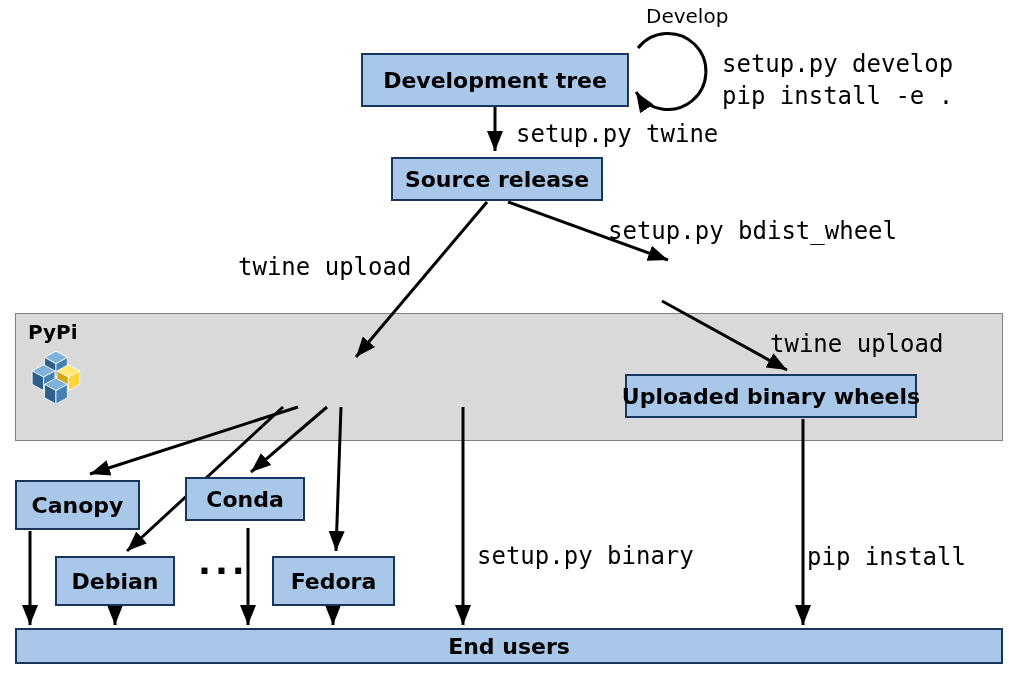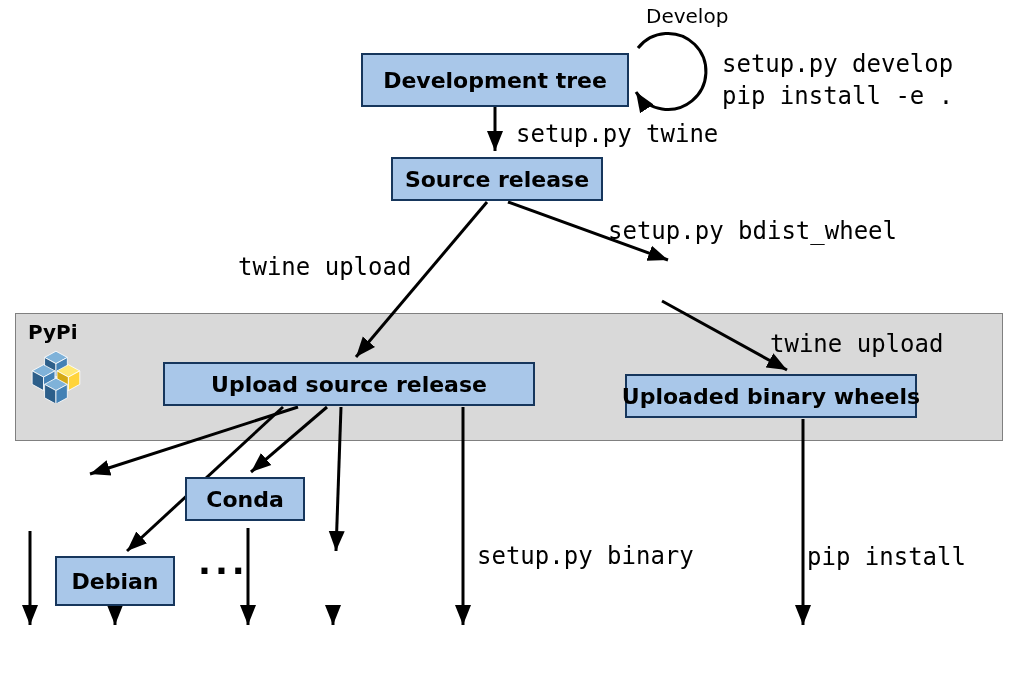--- a/index.html
+++ b/index.html
@@ -59,24 +59,26 @@
     <line class="edge" x1="248" y1="528" x2="248" y2="625" marker-end="url(#arr)"></line>
     <line class="edge" x1="30" y1="531" x2="30" y2="625" marker-end="url(#arr)"></line>
     <line class="edge" x1="115" y1="607" x2="115" y2="625" marker-end="url(#arr)"></line>
     <line class="edge" x1="333" y1="607" x2="333" y2="625" marker-end="url(#arr)"></line>
     <line class="edge" x1="463" y1="407" x2="463" y2="625" marker-end="url(#arr)"></line>
     <line class="edge" x1="803" y1="419" x2="803" y2="625" marker-end="url(#arr)"></line>
   </svg>
 
   <div class="node" style="left:361px;top:53px;width:268px;height:54px">Development tree</div>
   <div class="node" style="left:391px;top:157px;width:212px;height:44px">Source release</div>
-  <div class="node" style="left:163px;top:362px;width:372px;height:44px">Upload source release</div>
   <div class="node" style="left:625px;top:374px;width:292px;height:44px">Uploaded binary wheels</div>
+  <div class="node" style="left:15px;top:480px;width:125px;height:50px">Canopy</div>
   <div class="node" style="left:185px;top:477px;width:120px;height:44px">Conda</div>
   <div class="node" style="left:55px;top:556px;width:120px;height:50px">Debian</div>
+  <div class="node" style="left:272px;top:556px;width:123px;height:50px">Fedora</div>
+  <div class="node" style="left:15px;top:628px;width:988px;height:36px">End users</div>
 
   <div class="lbl sans" style="left:646px;top:4px">Develop</div>
   <div class="lbl mono" style="left:722px;top:50px">setup.py develop</div>
   <div class="lbl mono" style="left:722px;top:82px">pip install -e .</div>
   <div class="lbl mono" style="left:516px;top:120px">setup.py twine</div>
   <div class="lbl mono" style="left:238px;top:253px">twine upload</div>
   <div class="lbl mono" style="left:608px;top:217px">setup.py bdist_wheel</div>
   <div class="lbl mono" style="left:770px;top:330px">twine upload</div>
   <div class="lbl mono" style="left:477px;top:542px">setup.py binary</div>
   <div class="lbl mono" style="left:807px;top:543px">pip install</div>

